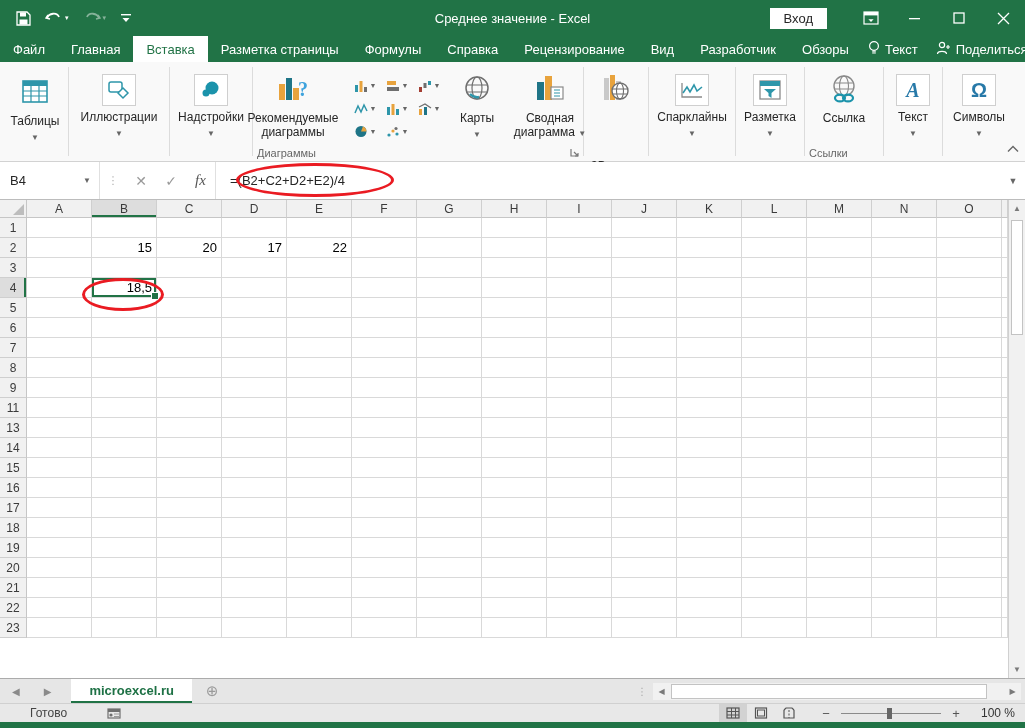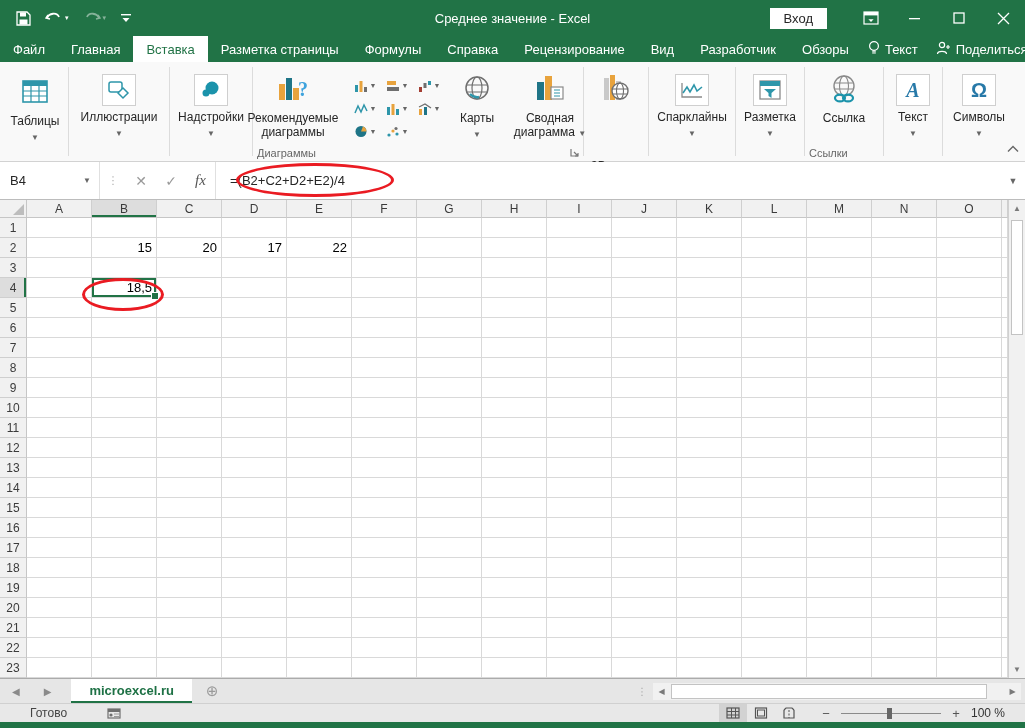--- a/index.html
+++ b/index.html
@@ -89,21 +89,21 @@
   .statusbar { position:absolute; left:0; top:703px; width:1025px; height:19px; background:#e8e8e8; border-top:1px solid #d0d0d0; display:flex; align-items:center; font-size:12px; color:#444; }
   .sb-ready { padding-left:30px; }
   .sb-macro { margin-left:40px; display:flex; align-items:center; cursor:pointer; }
   .sb-right { margin-left:auto; display:flex; align-items:center; gap:0; padding-right:10px; }
   .viewbtn { width:28px; height:19px; display:flex; align-items:center; justify-content:center; cursor:pointer; }
   .viewbtn.pressed { background:#d2d2d2; }
   .zoomctl { display:flex; align-items:center; margin-left:16px; gap:8px; }
   .zoomctl .zbtn { font-size:13px; color:#555; width:14px; text-align:center; cursor:pointer; }
   .ztrack { width:100px; height:1px; background:#8a8a8a; position:relative; }
   .zthumb { position:absolute; left:46px; top:-5px; width:5px; height:11px; background:#666; cursor:pointer; }
-  .zoomlabel { width:44px; font-size:12px; color:#333; }
+  .zoomlabel { width:44px; text-align:right; font-size:12px; color:#333; }
   .greenstrip { position:absolute; left:0; top:722px; width:1025px; height:6px; background:#217346; }
 
   
   .red-oval { position:absolute; border:3px solid #ea1b22; border-radius:50%; pointer-events:none; z-index:20; }
   .oval-formula { left:236px; top:163px; width:158px; height:34px; }
   .oval-cell { left:82px; top:278px; width:82px; height:33px; }
 </style>
 </head>
 <body>
 
@@ -676,59 +676,21 @@
         <div class="cell"></div>
         <div class="cell"></div>
         <div class="cell"></div>
         <div class="cell"></div>
         <div class="cell"></div>
         <div class="cell"></div>
         <div class="cell"></div>
         <div class="cell" style="width:6px;"></div>
       </div>
       <div class="gridrow">
-        <div class="rowhead">10</div>
-        <div class="cell"></div>
-        <div class="cell"></div>
-        <div class="cell"></div>
-        <div class="cell"></div>
-        <div class="cell"></div>
-        <div class="cell"></div>
-        <div class="cell"></div>
-        <div class="cell"></div>
-        <div class="cell"></div>
-        <div class="cell"></div>
-        <div class="cell"></div>
-        <div class="cell"></div>
-        <div class="cell"></div>
-        <div class="cell"></div>
-        <div class="cell"></div>
-        <div class="cell" style="width:6px;"></div>
-      </div>
-      <div class="gridrow">
         <div class="rowhead">11</div>
-        <div class="cell"></div>
-        <div class="cell"></div>
-        <div class="cell"></div>
-        <div class="cell"></div>
-        <div class="cell"></div>
-        <div class="cell"></div>
-        <div class="cell"></div>
-        <div class="cell"></div>
-        <div class="cell"></div>
-        <div class="cell"></div>
-        <div class="cell"></div>
-        <div class="cell"></div>
-        <div class="cell"></div>
-        <div class="cell"></div>
-        <div class="cell"></div>
-        <div class="cell" style="width:6px;"></div>
-      </div>
-      <div class="gridrow">
-        <div class="rowhead">12</div>
         <div class="cell"></div>
         <div class="cell"></div>
         <div class="cell"></div>
         <div class="cell"></div>
         <div class="cell"></div>
         <div class="cell"></div>
         <div class="cell"></div>
         <div class="cell"></div>
         <div class="cell"></div>
         <div class="cell"></div>

